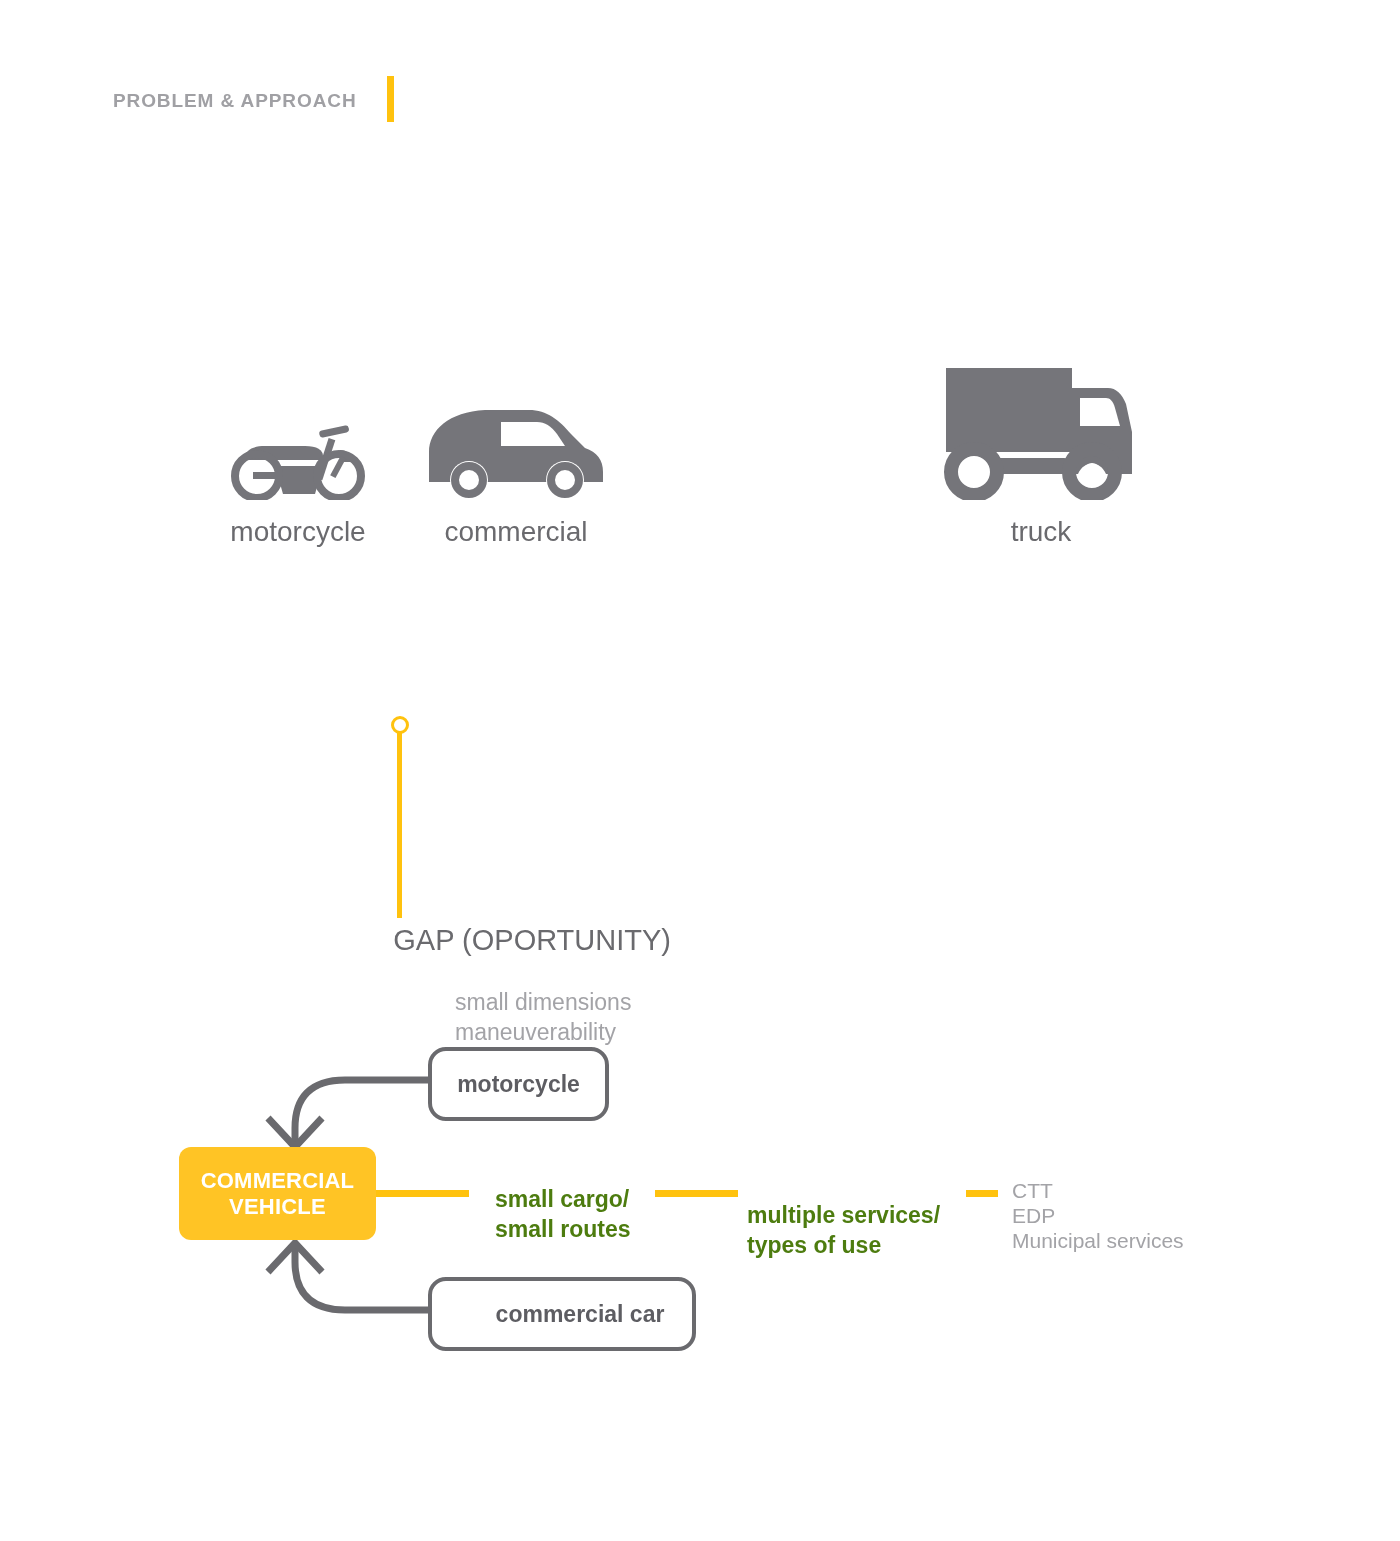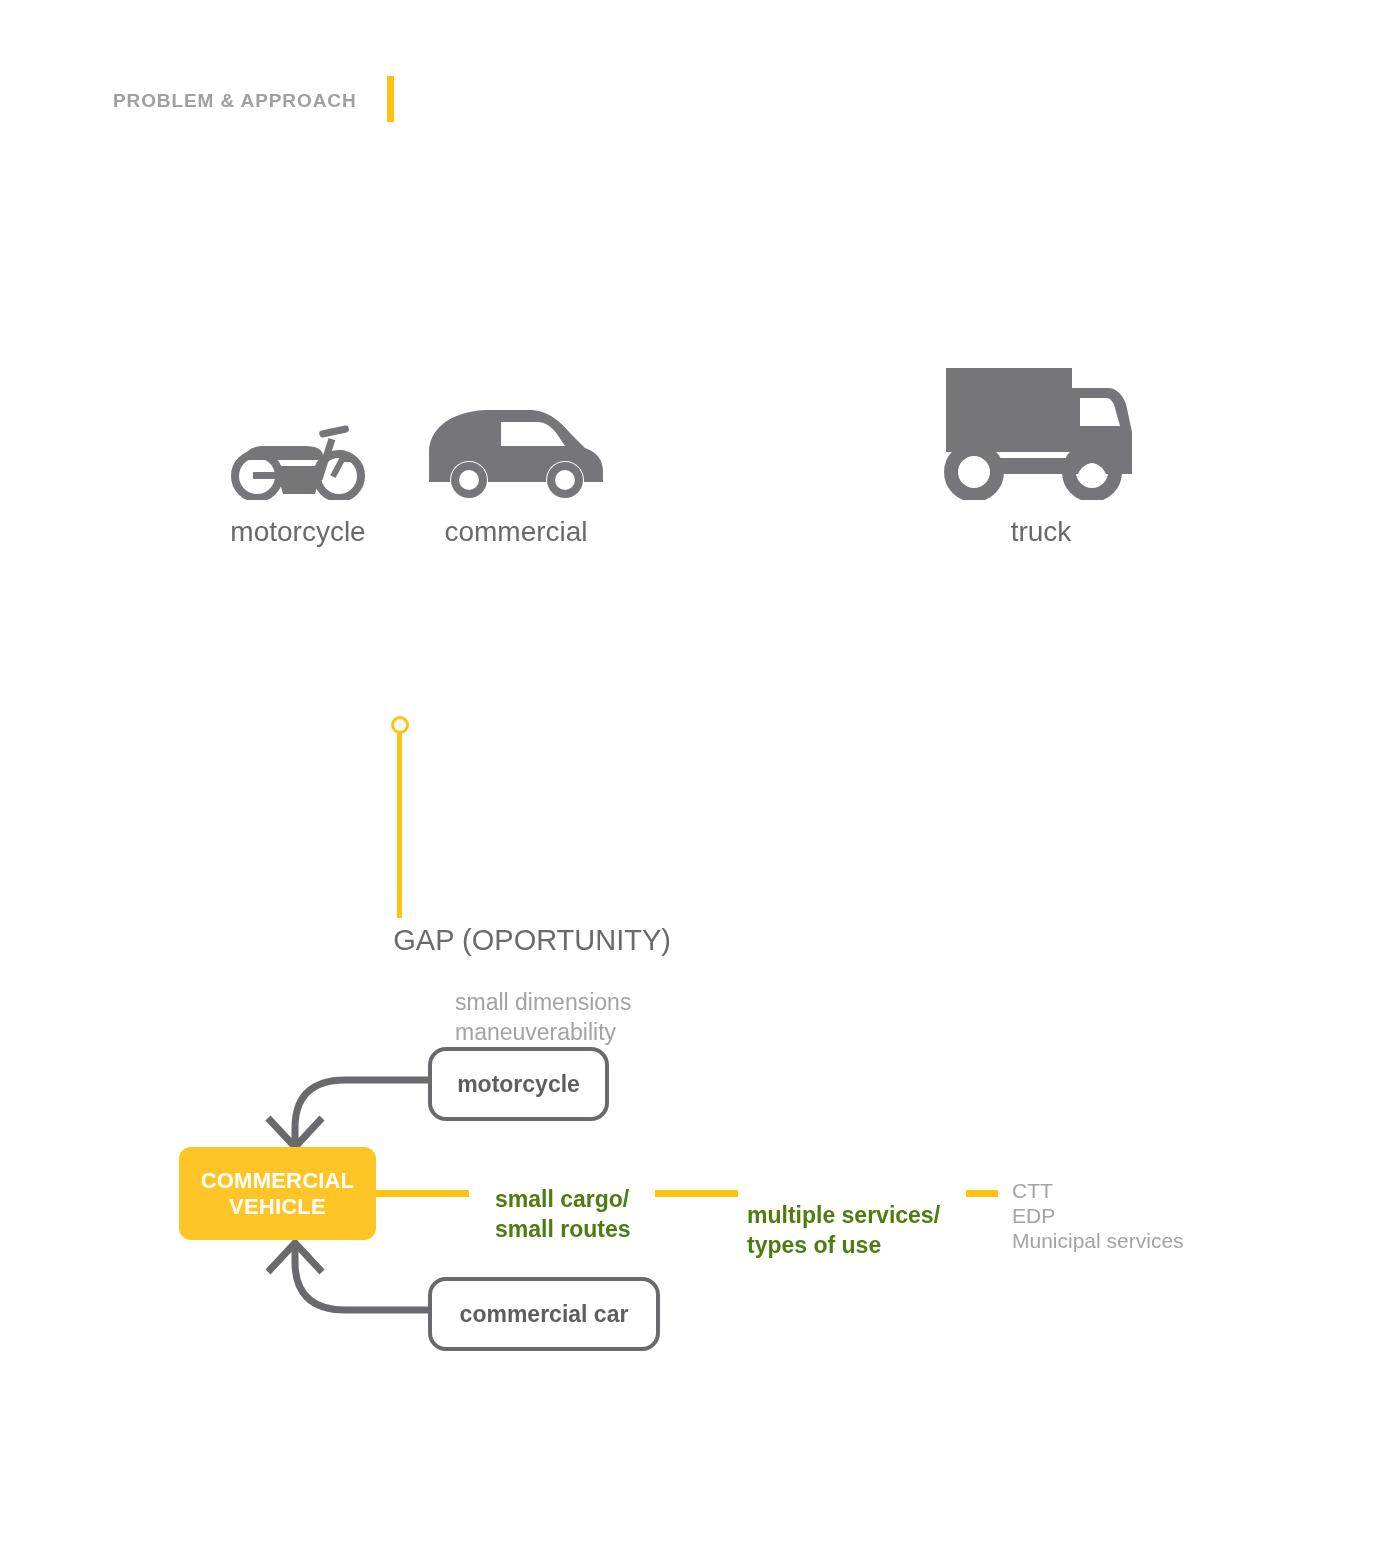--- a/index.html
+++ b/index.html
@@ -153,20 +153,21 @@
     left: 428px;
     top: 97px;
     width: 173px;
     height: 66px;
   }
   #commercial-car-node {
     left: 428px;
     top: 327px;
     width: 224px;
     height: 66px;
+    padding-left: 36px;
   }
 
   .caption-text {
     position: absolute;
     font-size: 23px;
     line-height: 1.32;
     color: #a3a3a7;
     white-space: pre-line;
     margin-top: 10px;
   }

